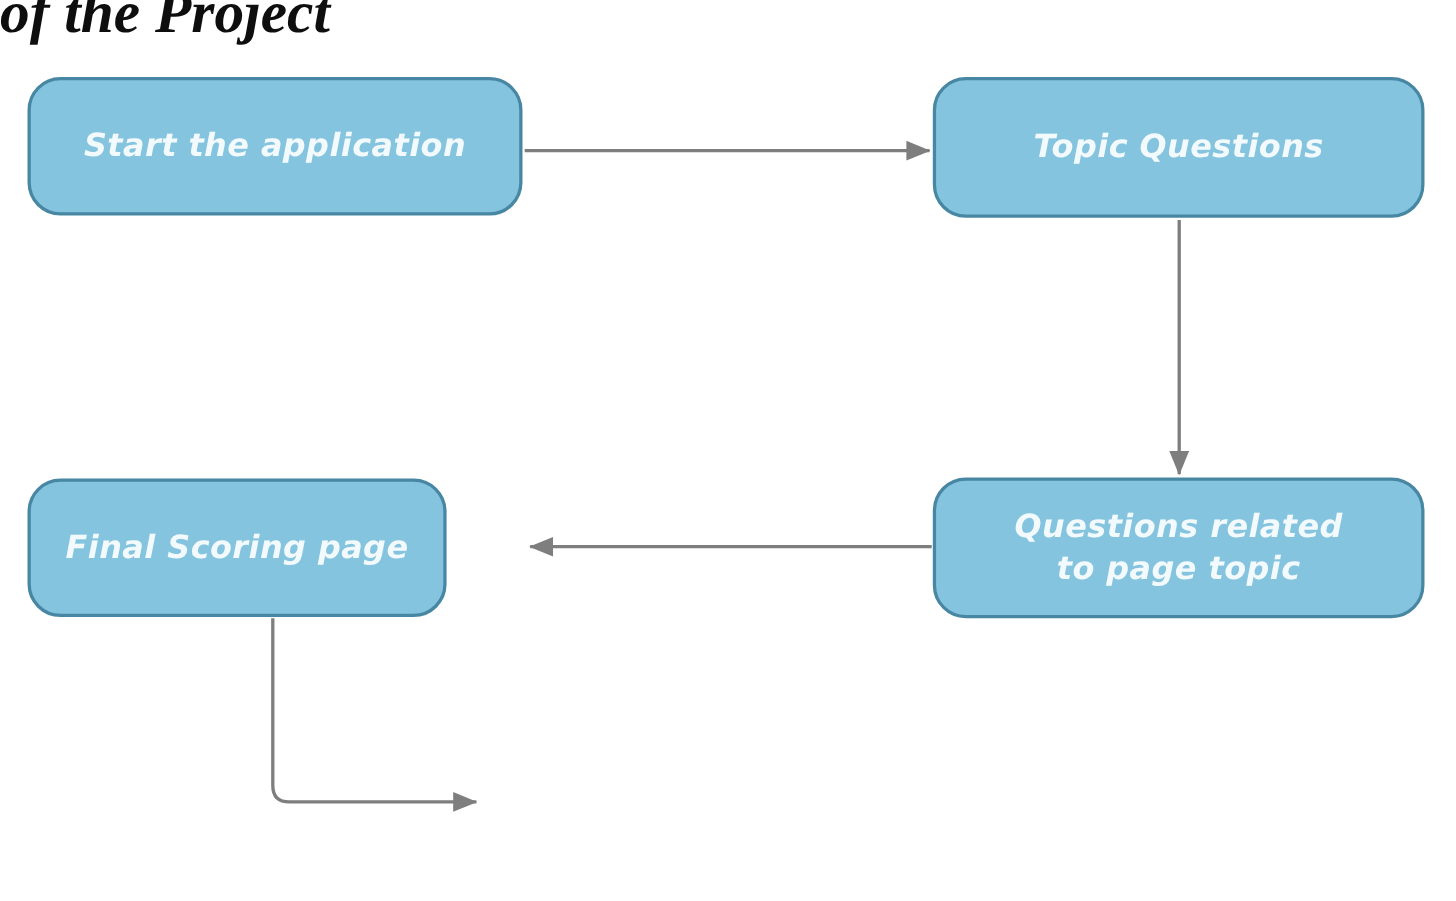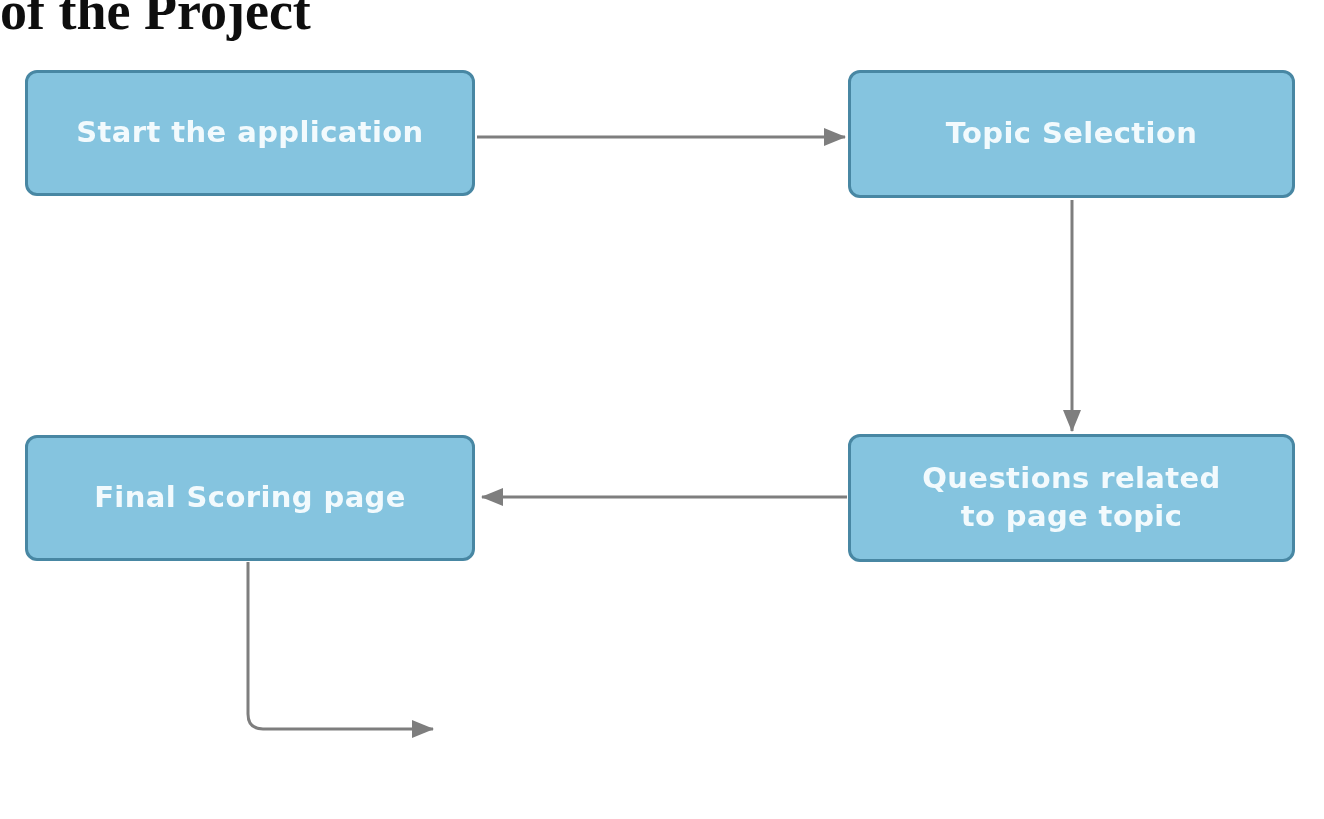--- a/index.html
+++ b/index.html
@@ -7,20 +7,21 @@
     padding: 0;
     background: #ffffff;
   }
   .canvas {
     position: relative;
     width: 1324px;
     height: 819px;
     overflow: hidden;
     background: var(--bg, #ffffff);
     font-family: "Liberation Sans", sans-serif;
+    font-style: italic;
   }
   .title {
     position: absolute;
     top: -20px;
     left: 0px;
     font-family: "Liberation Serif", serif;
     font-weight: 700;
     font-size: 54px;
     line-height: 62px;
     color: var(--title-color, #0e0e0e);
@@ -38,40 +39,40 @@
   }
   .edges .ah {
     fill: var(--arrow, #7e7e7e);
     stroke: none;
   }
   .node {
     position: absolute;
     box-sizing: border-box;
     background: var(--node-fill, #85c4df);
     border: 3px solid var(--node-border, #4887a3);
-    border-radius: 12px;
+    border-radius: 30px;
     color: var(--node-text, #f2fafd);
     display: flex;
     align-items: center;
     justify-content: center;
     text-align: center;
     font-family: "DejaVu Sans", "Liberation Sans", sans-serif;
     font-weight: 600;
     font-size: 29px;
     line-height: 1.3;
     letter-spacing: 0.4px;
     padding: 0 20px;
   }
   .node-label {
     white-space: pre-line;
   }
   .n1 { left: 25px;  top: 70px;  width: 450px; height: 126px; }
   .n2 { left: 848px; top: 70px;  width: 447px; height: 128px; }
   .n3 { left: 848px; top: 434px; width: 447px; height: 128px; }
-  .n4 { left: 25px;  top: 435px; width: 450px; height: 126px; }
+  .n4 { left: 25px;  top: 435px; width: 381px; height: 126px; }
   .n5 { left: 437px; top: 668px; width: 448px; height: 128px; }
 </style>
 </head>
 <body>
 
 <div class="canvas">
 
   <div class="title">of the Project</div>
 
   <svg class="edges" width="1324" height="819" viewBox="0 0 1324 819">
@@ -84,21 +85,21 @@
     <path d="M1072,200 L1072,431" marker-end="url(#ah)"></path>
     <path d="M847,497 L482,497" marker-end="url(#ah)"></path>
     <path d="M248,562 L248,714 Q248,729 263,729 L433,729" marker-end="url(#ah)"></path>
   </svg>
 
   <div class="node n1">
     <span class="node-label">Start the application</span>
   </div>
 
   <div class="node n2">
-    <span class="node-label">Topic Selection</span>
+    <span class="node-label">Topic Questions</span>
   </div>
 
   <div class="node n3">
     <span class="node-label">Questions related
 to page topic</span>
   </div>
 
   <div class="node n4">
     <span class="node-label">Final Scoring page</span>
   </div>

